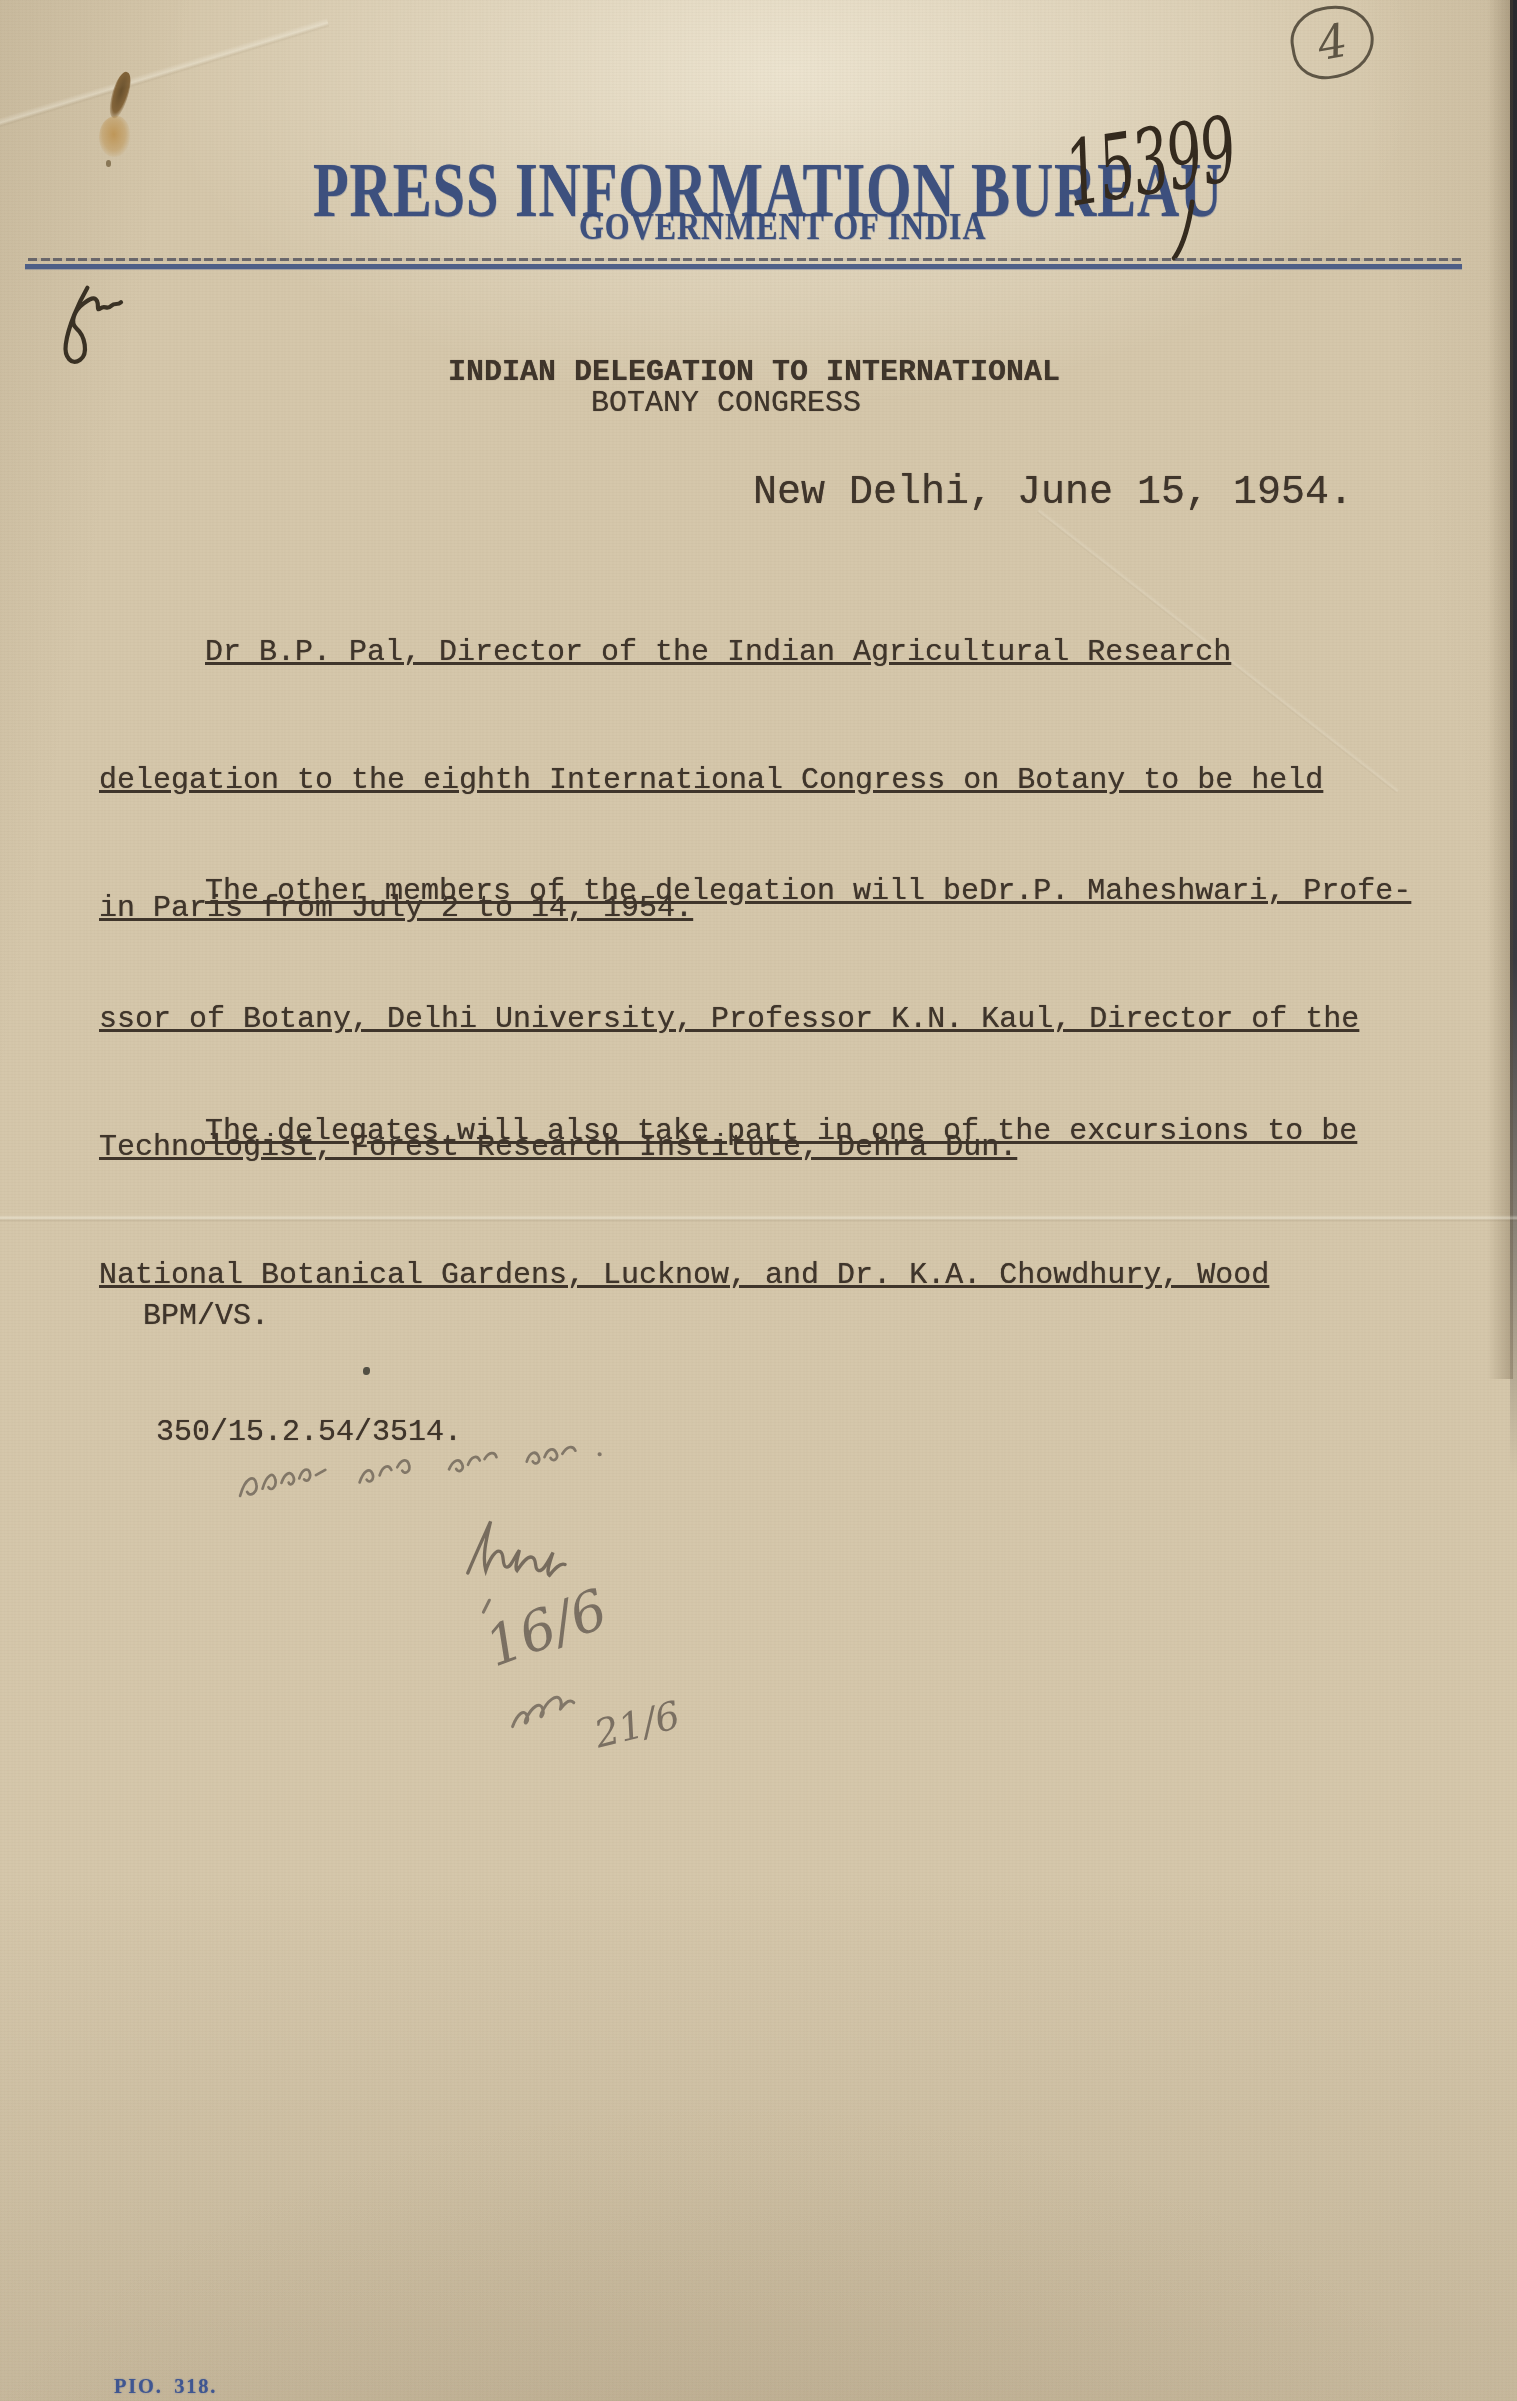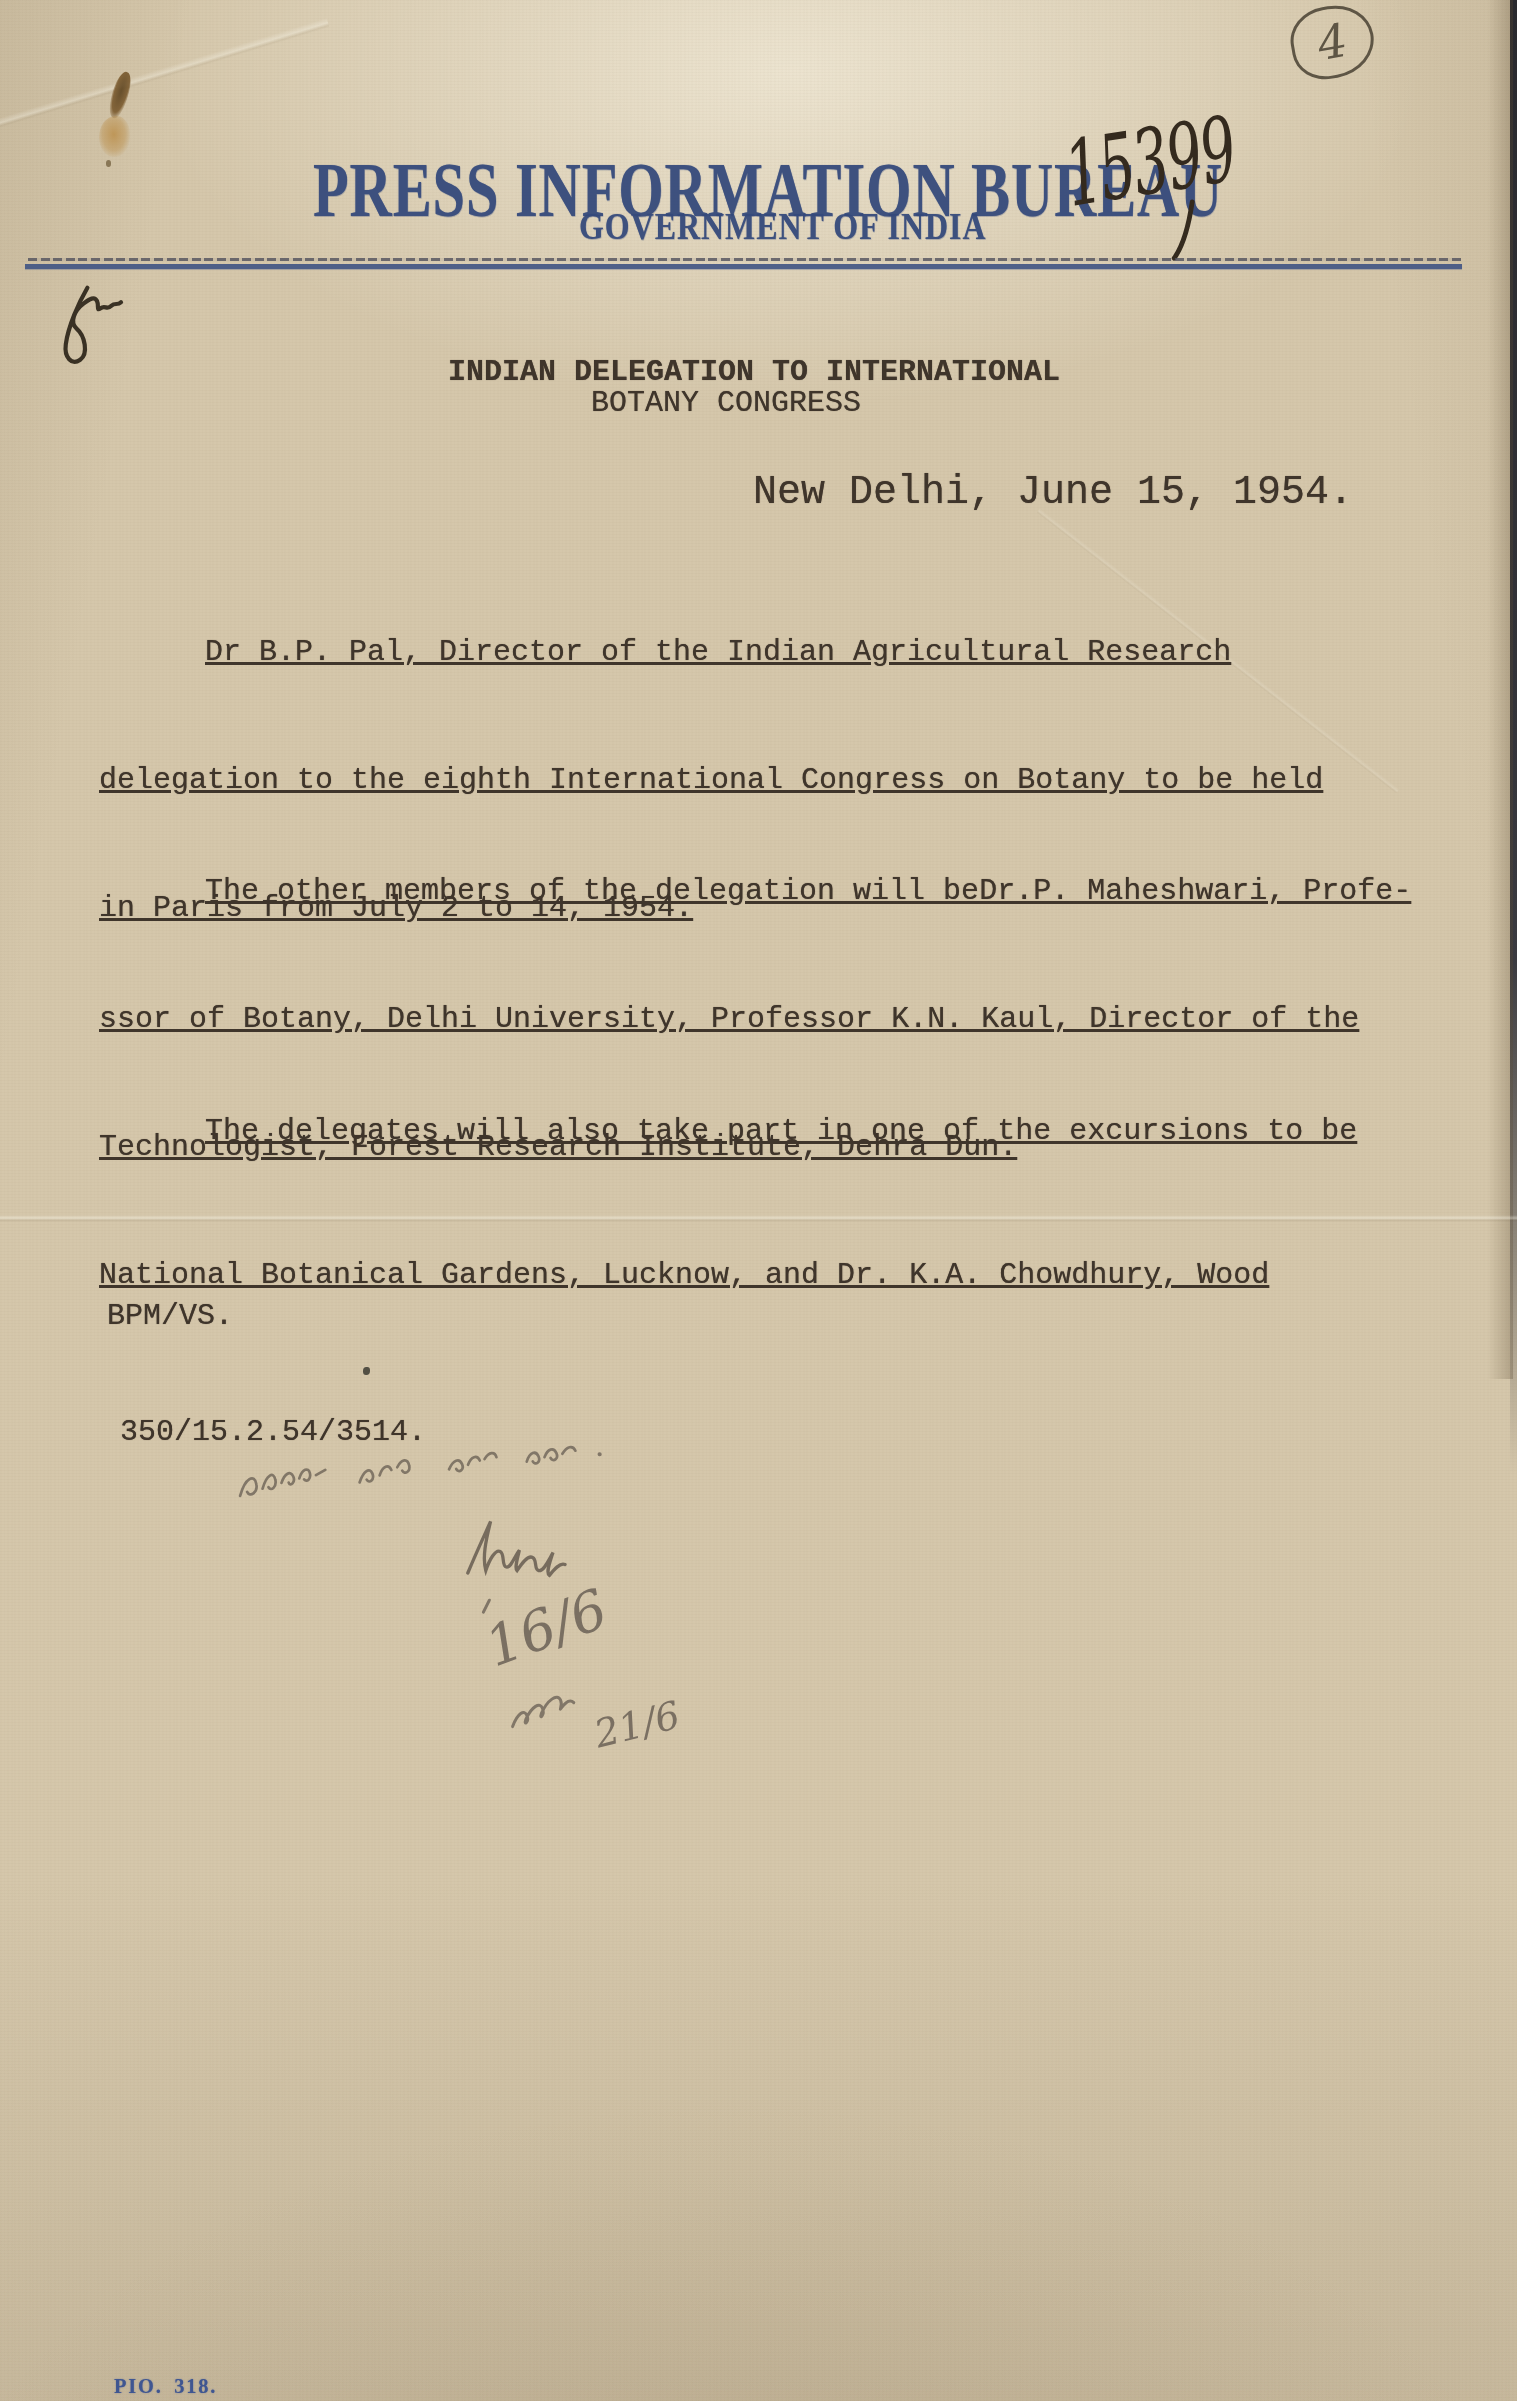--- a/index.html
+++ b/index.html
@@ -48,21 +48,21 @@
   .rule-bottom{left:25px; top:264px; width:1437px; height:5.4px; background:#3c5183; opacity:.88;
     box-shadow:0 0.6px 0.6px rgba(60,81,131,0.35);}
   
   .tw{font-family:"Liberation Mono", monospace; color:#3f352b; white-space:pre;
     text-shadow:0 0 0.8px rgba(64,53,42,0.85);}
   .title-line{font-size:30px; line-height:30px;}
   .dateline{font-size:40px; line-height:30px;}
   .para{font-size:30px;}
   .para .tl{height:60px; line-height:60px;text-decoration:underline;}
   .indent{padding-left:106px;}
-  .refblock{font-size:30px;}
+  .refblock{font-size:30px;margin-left:36px;}
   .refblock .tl{height:48px; line-height:48px;}
   .ref2{padding-left:13px;}
   
   .imprint{left:114px; top:2309px; color:#3f5691; font-family:"Liberation Serif", serif; font-weight:700;
     font-size:20.4px; line-height:31px; letter-spacing:1.8px; word-spacing:4.8px; white-space:pre;
     text-shadow:0 0 1.5px rgba(63,86,145,0.65); filter:blur(0.2px);}
   
   .hand-ink-text{font-family:"DejaVu Serif", serif; font-style:italic; fill:#342a1e;}
   .pencil-text{font-family:"DejaVu Serif", serif; font-style:italic; fill:#6b6156;}
   .circled-num{left:1291px; top:6px; width:77px; height:66px; border:3px solid #4e4637;

